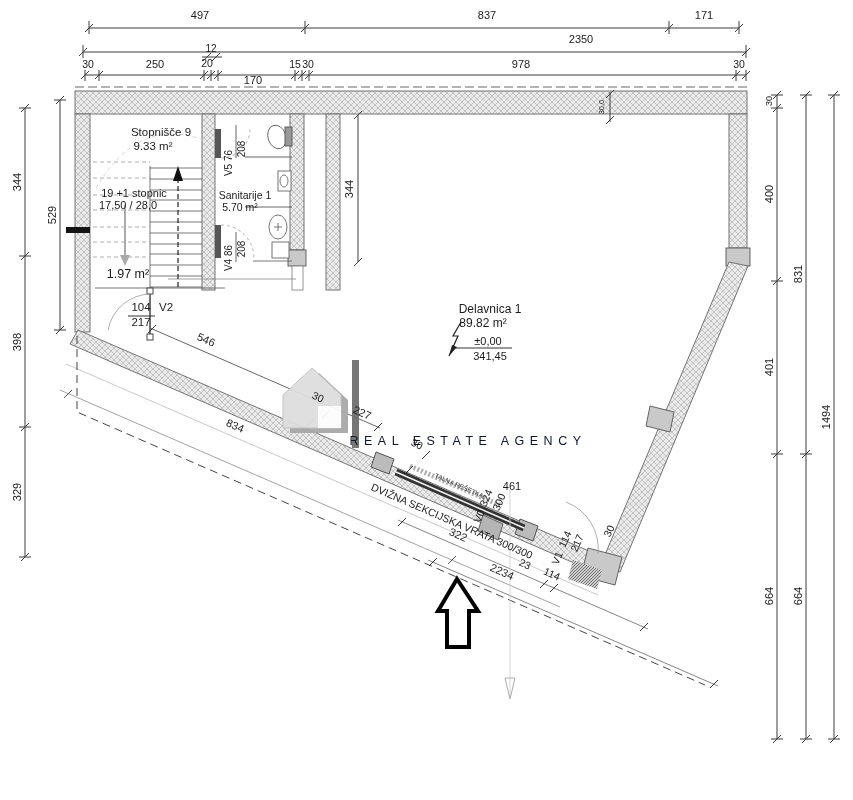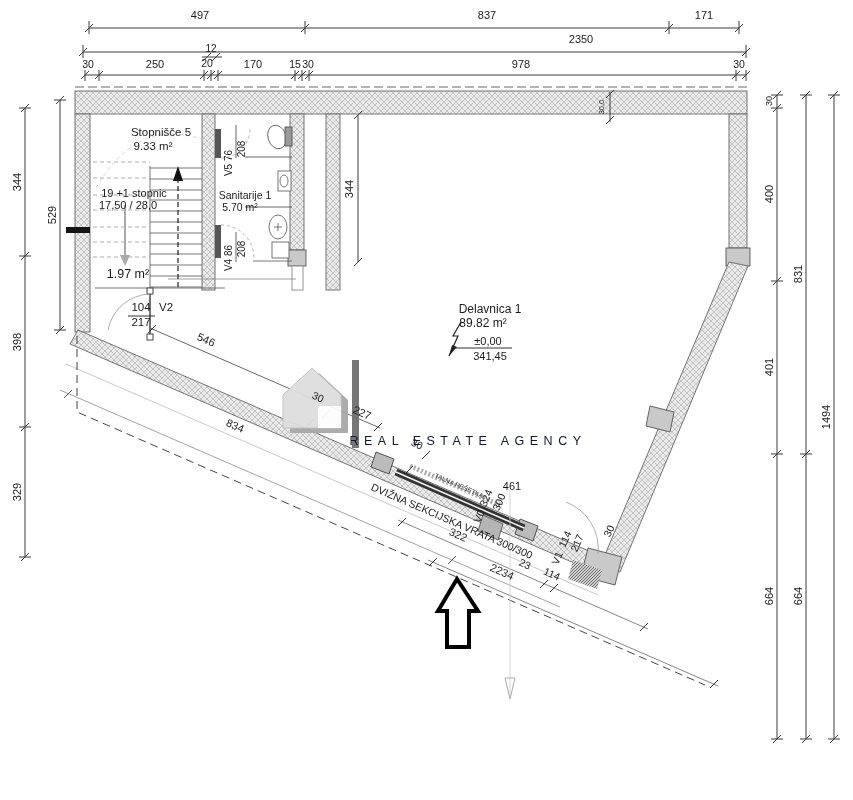--- a/index.html
+++ b/index.html
@@ -264,21 +264,21 @@
 </svg>
 
 <div class="lbl" style="left:200px;top:15px">497</div>
 <div class="lbl" style="left:487px;top:15px">837</div>
 <div class="lbl" style="left:704px;top:15px">171</div>
 <div class="lbl" style="left:581px;top:39px">2350</div>
 <div class="lbl fs10" style="left:211px;top:49px">12</div>
 <div class="lbl fs105" style="left:88px;top:64px">30</div>
 <div class="lbl" style="left:155px;top:64px">250</div>
 <div class="lbl fs105" style="left:207px;top:63px">20</div>
-<div class="lbl" style="left:253px;top:64px">170</div>
+<div class="lbl" style="left:253px;top:80px">170</div>
 <div class="lbl fs105" style="left:295px;top:64px">15</div>
 <div class="lbl fs105" style="left:308px;top:64px">30</div>
 <div class="lbl" style="left:521px;top:64px">978</div>
 <div class="lbl fs105" style="left:739px;top:64px">30</div>
 
 <div class="lbl r90" style="left:17px;top:182px">344</div>
 <div class="lbl r90" style="left:17px;top:342px">398</div>
 <div class="lbl r90" style="left:17px;top:492px">329</div>
 <div class="lbl r90" style="left:52px;top:215px">529</div>
 
@@ -286,21 +286,21 @@
 <div class="lbl r90" style="left:769px;top:194px">400</div>
 <div class="lbl r90" style="left:769px;top:367px">401</div>
 <div class="lbl r90" style="left:769px;top:596px">664</div>
 <div class="lbl r90" style="left:798px;top:274px">831</div>
 <div class="lbl r90" style="left:798px;top:596px">664</div>
 <div class="lbl r90" style="left:826px;top:417px">1494</div>
 
 <div class="lbl r90" style="left:349px;top:189px">344</div>
 <div class="lbl r90 fs7" style="left:602px;top:107px">30,0</div>
 
-<div class="lbl fs115" style="left:161px;top:133px">Stopnišče 5</div>
+<div class="lbl fs115" style="left:161px;top:133px">Stopnišče 9</div>
 <div class="lbl fs115" style="left:153px;top:147px">9.33 m²</div>
 <div class="lbl" style="left:134px;top:193px">19 +1 stopnic</div>
 <div class="lbl" style="left:128px;top:205px">17,50 / 28,0</div>
 <div class="lbl fs125" style="left:128px;top:274px">1.97 m²</div>
 
 <div class="lbl fs115" style="left:141px;top:308px">104</div>
 <div class="lbl fs115" style="left:141px;top:323px">217</div>
 <div class="lbl fs115" style="left:166px;top:308px">V2</div>
 
 <div class="lbl fs105" style="left:245px;top:195px">Sanitarije 1</div>

